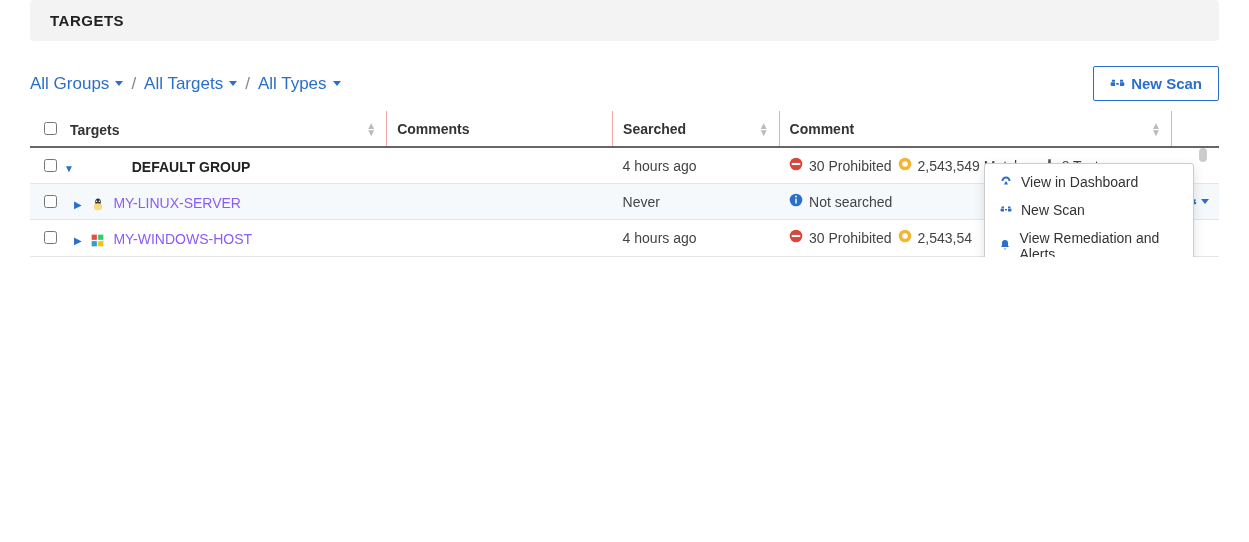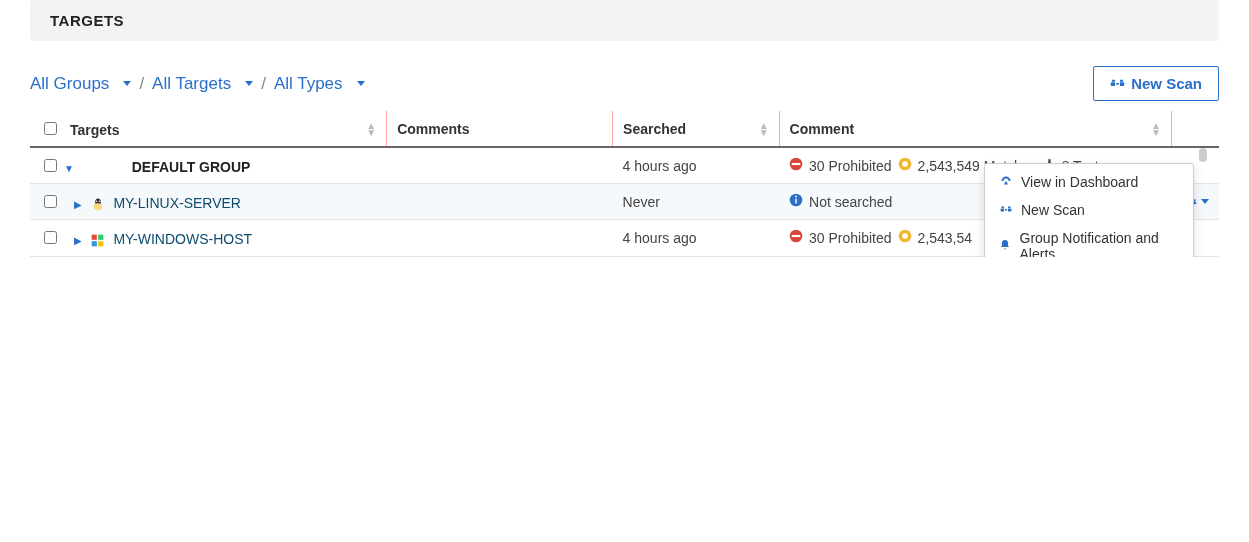--- a/index.html
+++ b/index.html
@@ -38,21 +38,21 @@
     display: flex;
     align-items: center;
     gap: 8px;
     font-size: 17px;
     color: #2a6fc9;
   }
   .filters .filter-item {
     cursor: pointer;
     display: inline-flex;
     align-items: center;
-    gap: 12px;
+    gap: 4px;
     font-weight: 400;
   }
   .filters .sep {
     color: #888;
   }
   .caret-down {
     display: inline-block;
     width: 0; height: 0;
     border-left: 4px solid transparent;
     border-right: 4px solid transparent;
@@ -121,21 +121,21 @@
   input[type=checkbox]{
     width: 13px; height: 13px;
     cursor: pointer;
   }
   .group-name {
     font-weight: 700;
     color: #222;
     padding-left: 48px;
   }
   .target-name {
-    color: #0c4a6e;
+    color: #8b5cf6;
     cursor: pointer;
   }
   .expand-arrow {
     display: inline-block;
     color: #2a6fc9;
     font-size: 10px;
     margin-right: 6px;
   }
   .match-cell {
     display: flex;
@@ -385,21 +385,21 @@
         <div class="dropdown-item">
           <span class="dd-icon"><svg width="12" height="11" viewBox="0 0 24 20" fill="currentColor">
               <path d="M3 4h5v3H3zM16 4h5v3h-5zM1 10c0-1 1-2 2-2h5v6H3c-1 0-2-1-2-2zM16 8h5c1 0 2 1 2 2v2c0 1-1 2-2 2h-5zM10 9h4v3h-4z"></path>
             </svg></span>
           <span>New Scan</span>
         </div>
         <div class="dropdown-item">
           <span class="dd-icon"><svg width="12" height="12" viewBox="0 0 24 24" fill="currentColor">
               <path d="M12 2a6 6 0 00-6 6v5l-2 3h16l-2-3V8a6 6 0 00-6-6zM10 19a2 2 0 104 0z"></path>
             </svg></span>
-          <span>Group Notification and Alerts</span>
+          <span>View Remediation and Alerts</span>
         </div>
         <div class="dropdown-item">
           <span class="dd-icon"><svg width="12" height="12" viewBox="0 0 24 24" fill="currentColor">
               <rect x="3" y="5" width="18" height="16" rx="2"></rect>
               <rect x="3" y="5" width="18" height="5" fill="#fff" opacity=".4"></rect>
               <rect x="6" y="2" width="2" height="4"></rect>
               <rect x="16" y="2" width="2" height="4"></rect>
             </svg></span>
           <span>View Scan Schedules</span>
         </div>

